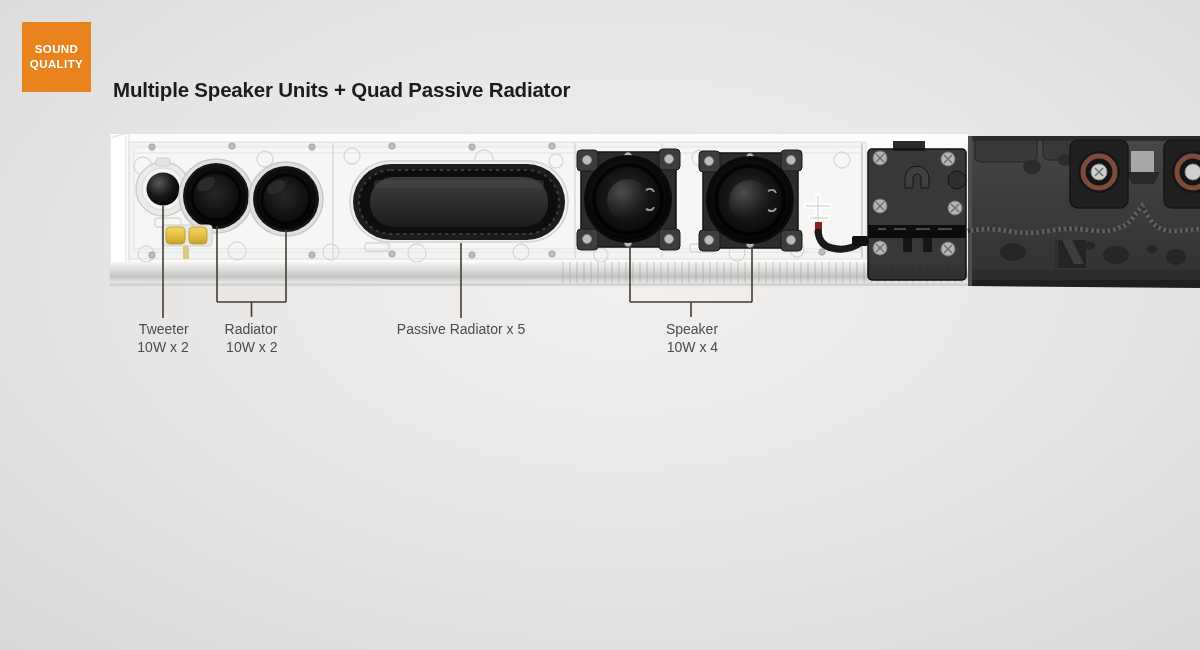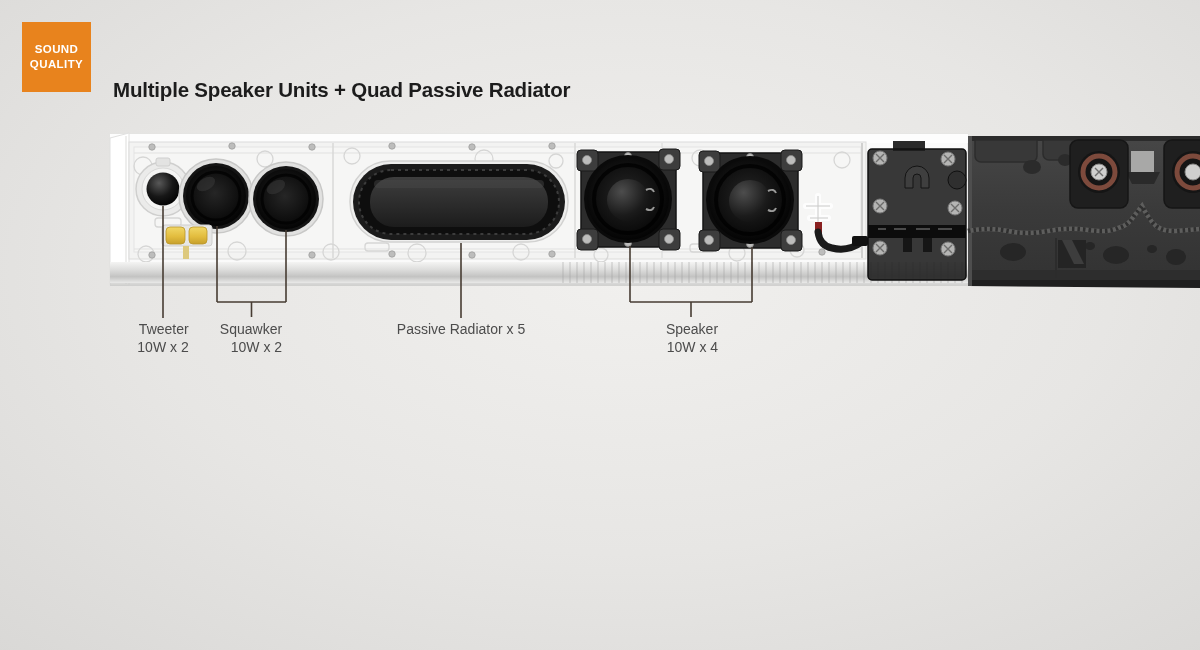--- a/index.html
+++ b/index.html
@@ -328,21 +328,21 @@
         <path d="M630,246 V302 M752,247 V302 M630,302 H752 M691,302 V317"></path>
       </g>
     </g>
   </svg>
 
   <div class="callout-label" style="left:163px">
     <div>Tweeter</div>
     <div>10W x 2</div>
   </div>
   <div class="callout-label" style="left:251px">
-    <div>Squawker</div>
+    <div>Radiator</div>
     <div>10W x 2</div>
   </div>
   <div class="callout-label" style="left:461px">
     <div>Passive Radiator x 5</div>
     <div></div>
   </div>
   <div class="callout-label" style="left:692px">
     <div>Speaker</div>
     <div>10W x 4</div>
   </div>

